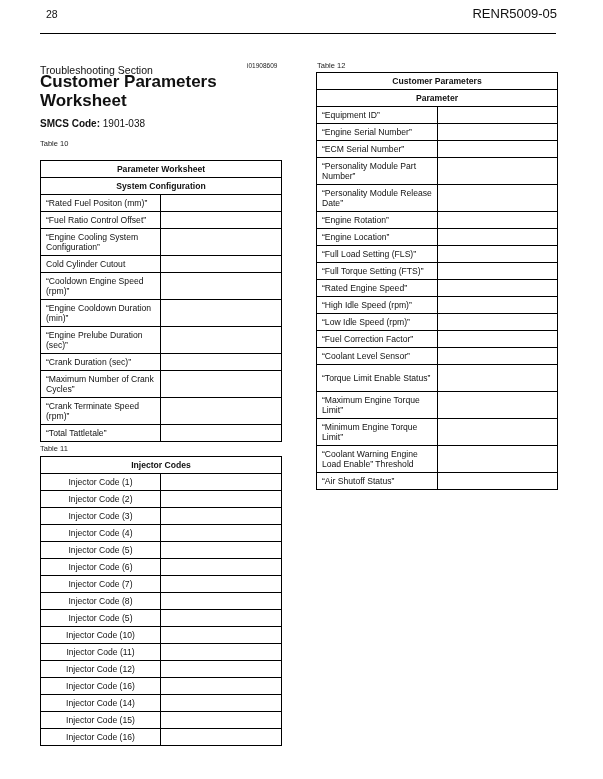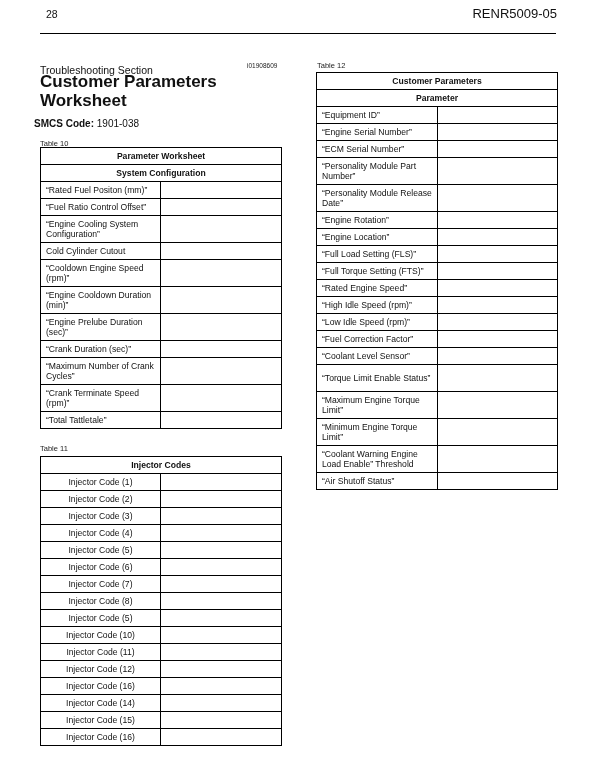--- a/index.html
+++ b/index.html
@@ -7,21 +7,21 @@
     width: 603px; height: 779px; position: relative; overflow: hidden;
     font-family: "Liberation Sans", sans-serif; color: #111;
   }
   .hdr-page { position: absolute; left: 40px; top: 8px; font-size: 10.5px; line-height: 12px; margin-left: 6px; }
   .hdr-section { position: absolute; left: 40px; top: 20px; font-size: 10.5px; line-height: 12px; margin-top: 44px; }
   .hdr-doc { position: absolute; right: 46px; top: 8px; font-size: 13px; line-height: 12px; }
   .hdr-rule { position: absolute; left: 40px; width: 516px; top: 33px; height: 0; border-top: 1px solid #000; }
 
   .img-id { position: absolute; left: 247px; top: 62px; font-size: 6.5px; color: #222; }
   .title { position: absolute; left: 40px; top: 72px; font-size: 17px; font-weight: bold; line-height: 19px; width: 230px; }
-  .smcs { position: absolute; left: 34px; top: 118px; font-size: 10px; }
+  .smcs { position: absolute; left: 40px; top: 118px; font-size: 10px; }
   .smcs b { font-weight: bold; }
   .caption { position: absolute; font-size: 7.5px; color: #222; }
 
   table.grid {
     position: absolute; border-collapse: collapse; table-layout: fixed;
     font-size: 8.6px; line-height: 10px;
   }
   table.grid td, table.grid th {
     border: 1px solid #000; padding: 2px 5px; vertical-align: middle;
   }
@@ -41,21 +41,21 @@
 <div class="hdr-rule"></div>
 
 <div class="img-id">i01908609</div>
 <div class="title">Customer Parameters Worksheet</div>
 <div class="smcs">
   <b>SMCS Code:</b>
   <span>1901-038</span>
 </div>
 
 <div class="caption" style="left:40px; top:139px;">Table 10</div>
-<table class="grid" style="left:40px; top:147px; width:241px;padding-left:28px;">
+<table class="grid" style="left:40px; top:160px; width:241px;padding-left:28px;">
   <colgroup>
       <col style="width:120px">
       <col style="width:121px">
     </colgroup>
   <thead>
     <tr>
         <th colspan="2">Parameter Worksheet</th>
       </tr>
     <tr>
         <th colspan="2">System Configuration</th>

